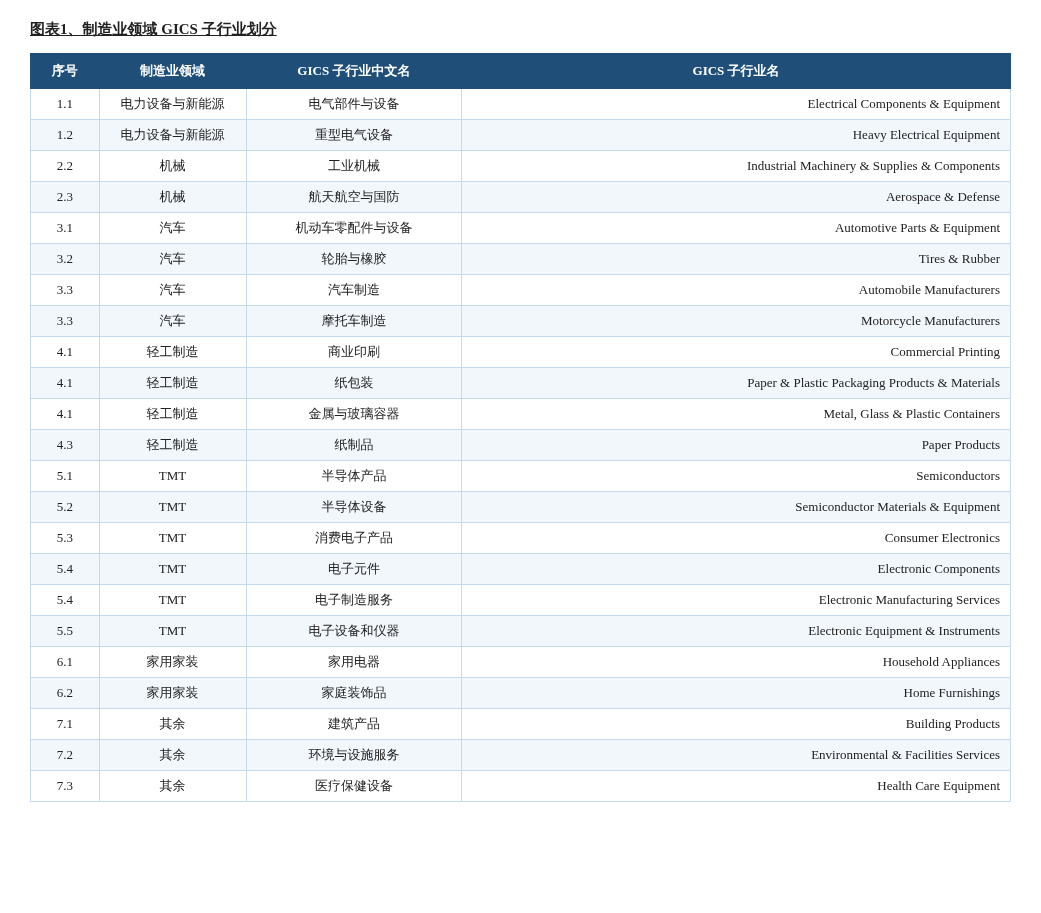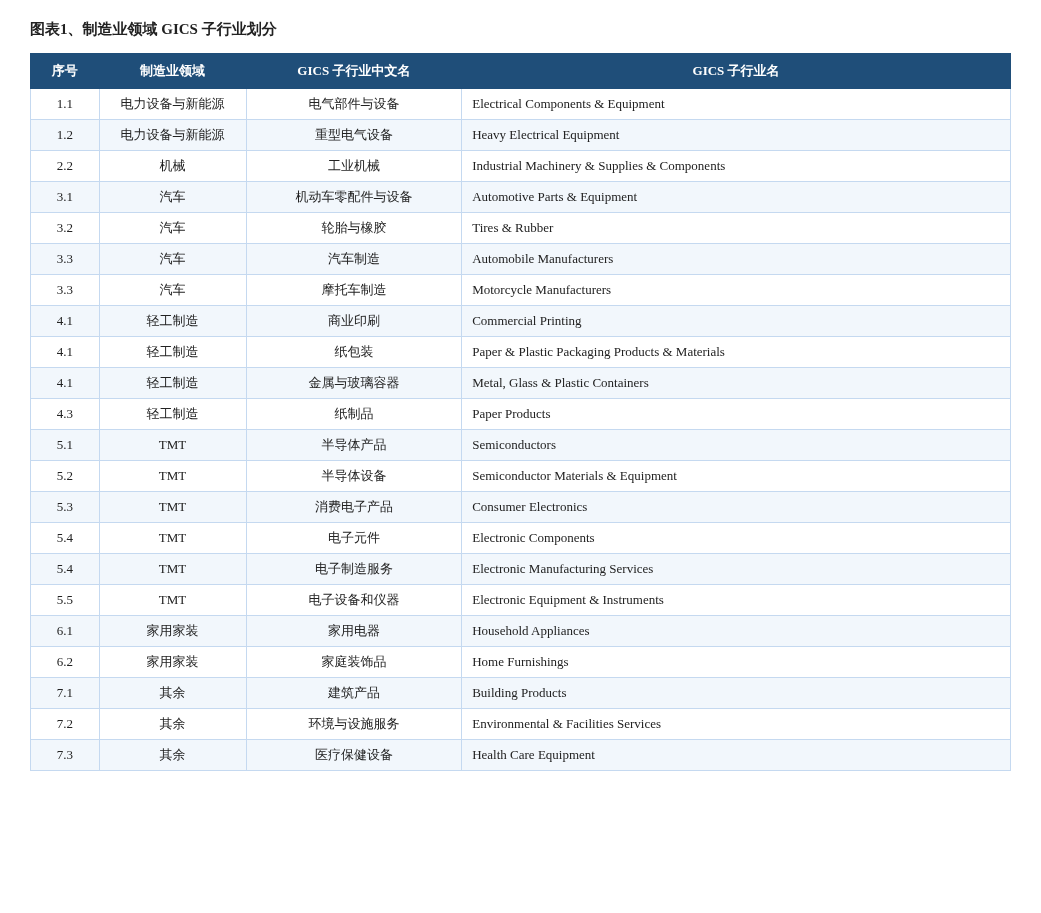--- a/index.html
+++ b/index.html
@@ -8,20 +8,21 @@
       background: #fff;
       padding: 20px 30px;
       font-size: 13px;
       color: #222;
     }
     .page-title {
       font-size: 15px;
       font-weight: bold;
       margin-bottom: 14px;
       color: #222;
+      text-decoration: underline;
     }
     table {
       width: 100%;
       border-collapse: collapse;
       table-layout: fixed;
     }
     thead tr {
       background-color: #1f4e79;
       color: #fff;
       margin-left: 48px;
@@ -39,21 +40,21 @@
     tbody tr:nth-child(even) {
       background-color: #f2f7fc;
     }
     tbody td {
       padding: 6px 10px;
       border: 1px solid #c5d9f0;
       text-align: center;
       font-size: 13px;
     }
     tbody td:last-child {
-      text-align: left;
+      text-align: right;
     }
     .col-seq { width: 7%; }
     .col-domain { width: 15%; }
     .col-cn { width: 22%; }
     .col-en { width: 56%; }
   </style>
 </head>
 <body>
 
 <div class="page-title">图表1、制造业领域 GICS 子行业划分</div>
@@ -86,20 +87,26 @@
         <td>重型电气设备</td>
         <td>Heavy Electrical Equipment</td>
       </tr>
       <tr>
         <td>2.2</td>
         <td>机械</td>
         <td>工业机械</td>
         <td>Industrial Machinery &amp; Supplies &amp; Components</td>
       </tr>
       <tr>
+        <td>2.3</td>
+        <td>机械</td>
+        <td>航天航空与国防</td>
+        <td>Aerospace &amp; Defense</td>
+      </tr>
+      <tr>
         <td>3.1</td>
         <td>汽车</td>
         <td>机动车零配件与设备</td>
         <td>Automotive Parts &amp; Equipment</td>
       </tr>
       <tr>
         <td>3.2</td>
         <td>汽车</td>
         <td>轮胎与橡胶</td>
         <td>Tires &amp; Rubber</td>

